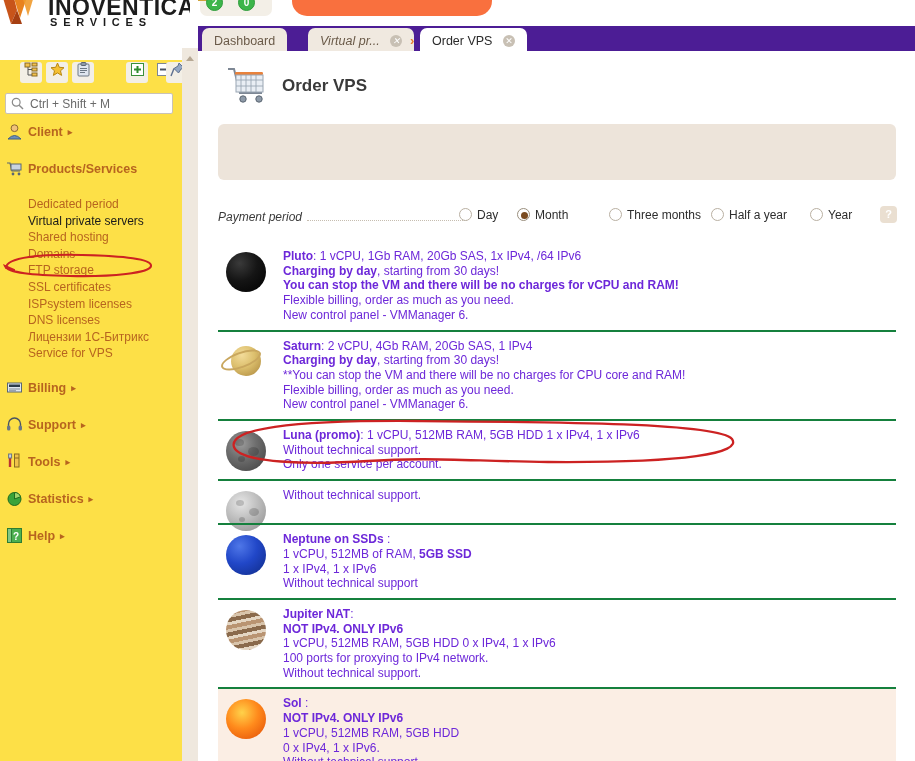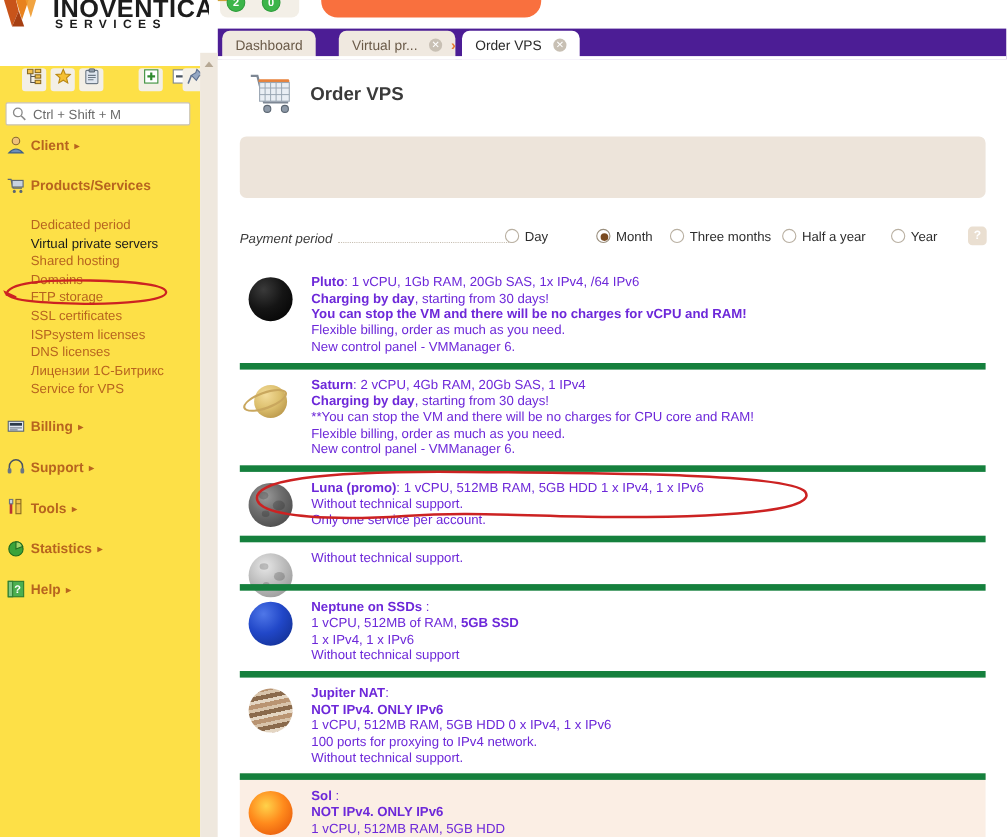--- a/index.html
+++ b/index.html
@@ -202,36 +202,36 @@
   .radio-dot {
     display: inline-block; width: 13px; height: 13px; border-radius: 50%;
     border: 1px solid #b9b0a2; background: #fff;
     vertical-align: -2px; margin-right: 5px; position: relative;
   }
   .radio-opt.checked .radio-dot { border-color: #9a8f7e; }
   .radio-opt.checked .radio-dot::after {
     content: ""; position: absolute; left: 3px; top: 3px;
     width: 7px; height: 7px; border-radius: 50%; background: #7a4b21;
   }
-  .r0 { left: 241px; } .r1 { left: 324px; text-align: center; } .r2 { left: 391px; }
+  .r0 { left: 241px; } .r1 { left: 299px; text-align: center; } .r2 { left: 391px; }
   .r3 { left: 493px; } .r4 { left: 592px; }
   .help-btn {
     position: absolute; left: 662px; top: 2px;
     width: 17px; height: 17px; border-radius: 4px;
     background: #eadfd1; color: #fff; font-size: 11px; font-weight: bold;
     text-align: center; line-height: 17px; cursor: pointer;
   }
 
   
   .prod-list {
     position: absolute; left: 20px; top: 188px; width: 678px;
   }
   .prod-row {
     position: relative; padding: 7px 0 7px 0; min-height: 44px;
-    border-top: 6px solid #15803d;
+    border-top: 2px solid #15803d;
     cursor: pointer;
   }
   .prod-row.first { border-top: none; }
   .prod-row.highlight { background: #fbeee4; }
   .prod-icon {
     position: absolute; left: 8px; top: 10px;
     width: 40px; height: 40px; border-radius: 50%;
   }
   .prod-text {
     margin-left: 65px; font-size: 12px; color: #6d28d9; line-height: 14.7px;
@@ -304,21 +304,21 @@
     <div class="logo-text">INOVENTICA</div>
     <div class="logo-sub">SERVICES</div>
   </div>
 
   <div class="topgap"></div>
 
   <div class="tabbar">
     <div class="tab" style="left:4px;">
       <span>Dashboard</span>
     </div>
-    <div class="tab" style="left:110px;">
+    <div class="tab" style="left:110px;font-style:italic;">
       <span>Virtual pr...</span>
       <span class="tab-close">✕</span>
     </div>
     <div class="tab-sep" style="left:212px;">›</div>
     <div class="tab active" style="left:222px;">
       <span>Order VPS</span>
       <span class="tab-close">✕</span>
     </div>
     <div class="tabbar-base"></div>
   </div>
@@ -581,19 +581,20 @@
           <div class="ln"><span>Without technical support.</span></div>
         </div>
       </div>
 
       <div class="prod-row highlight">
         <div class="prod-icon pl-sol"></div>
         <div class="prod-text">
           <div class="ln"><span class="b">Sol</span><span> :</span></div>
           <div class="ln"><span class="b">NOT IPv4. ONLY IPv6</span></div>
           <div class="ln"><span>1 vCPU, 512MB RAM, 5GB HDD</span></div>
+          <div class="ln"><span>0 x IPv4, 1 x IPv6.</span></div>
           <div class="ln"><span>Without technical support.</span></div>
         </div>
       </div>
 
     </div>
   </div>
 </div>
 
 </body></html>

